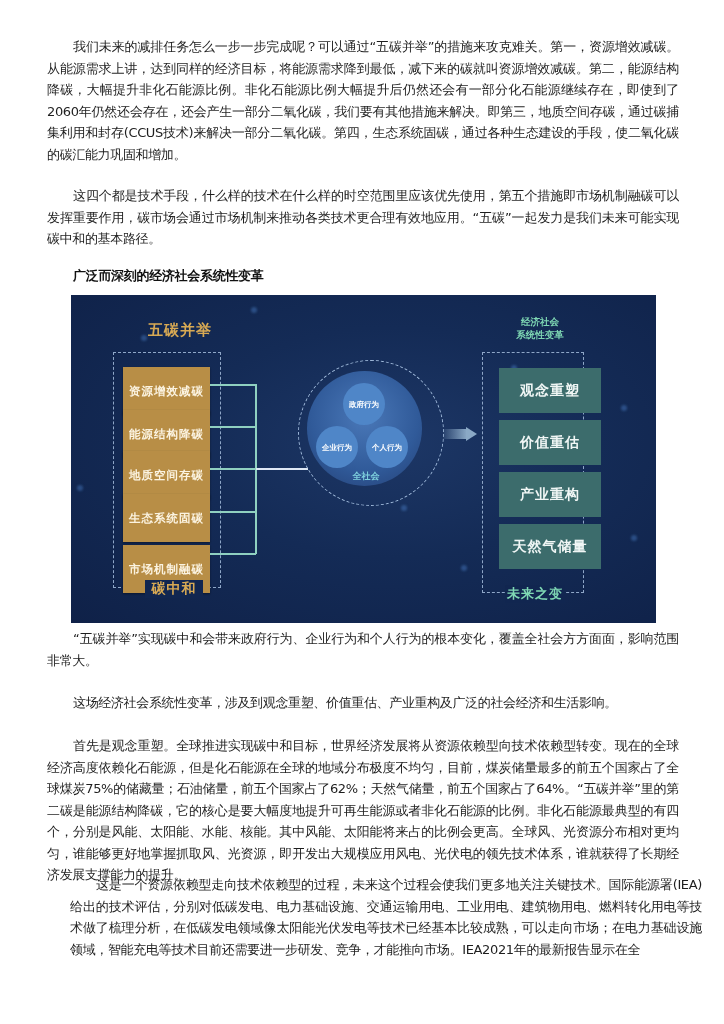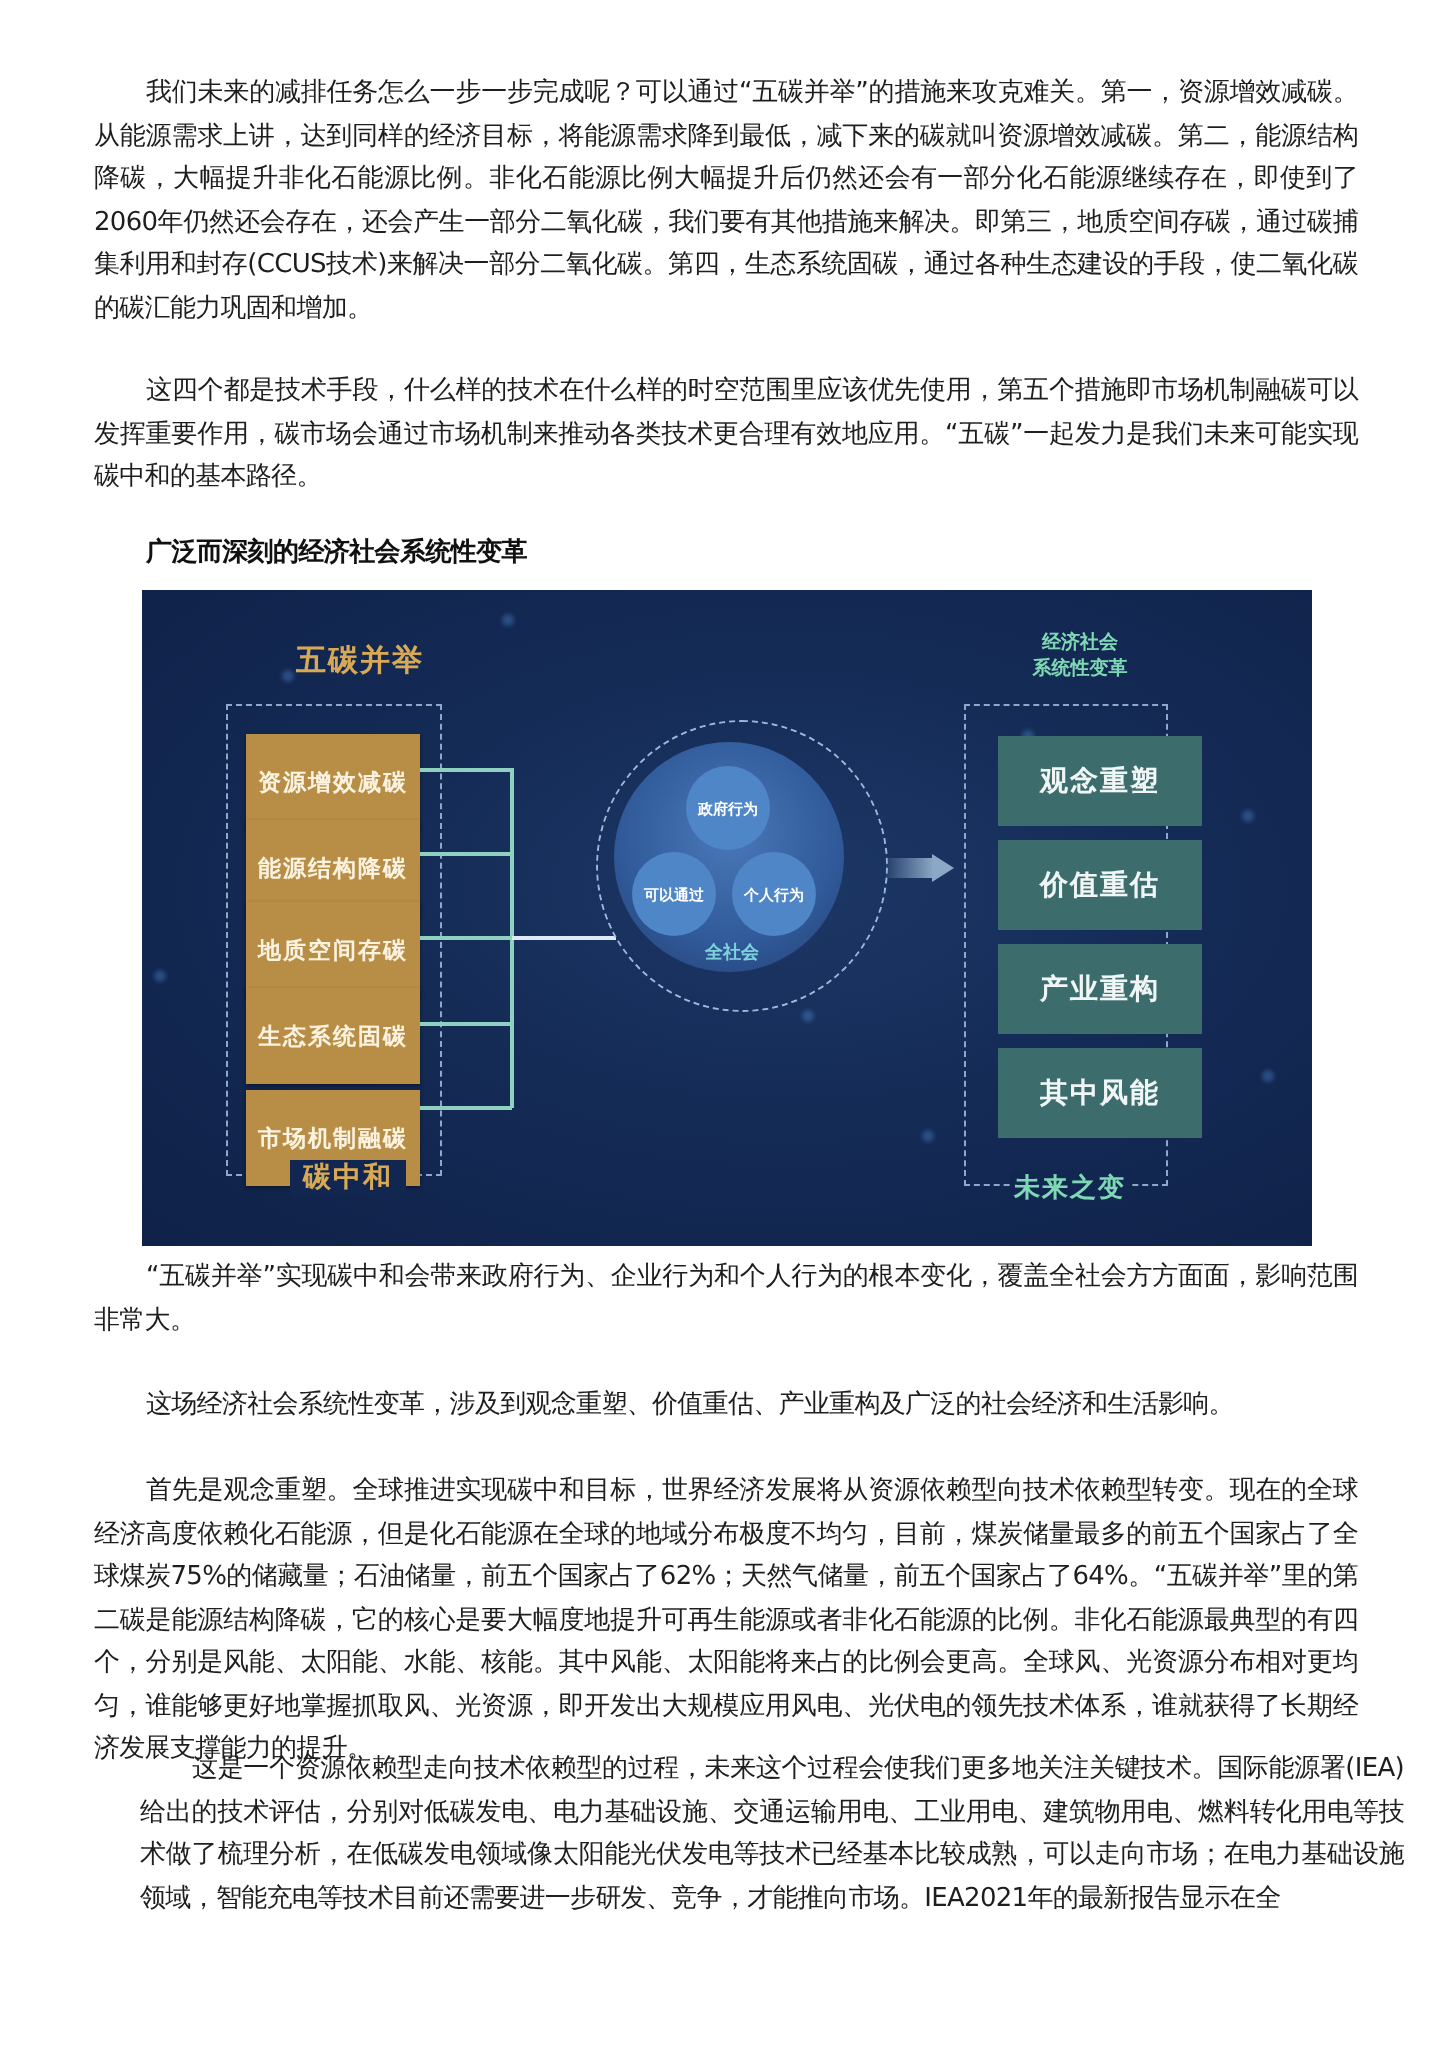--- a/index.html
+++ b/index.html
@@ -133,37 +133,37 @@
   <div class="hline" style="left:139px;top:131px;width:46px;"></div>
   <div class="hline" style="left:139px;top:173px;width:46px;"></div>
   <div class="hline" style="left:139px;top:216px;width:46px;"></div>
   <div class="hline" style="left:139px;top:258px;width:46px;"></div>
   <div class="vline" style="left:184px;top:89px;height:170px;"></div>
   <div class="arrow-line" style="left:185px;top:173px;width:52px;"></div>
 
   <div class="outer-ring"></div>
   <div class="inner-disc"></div>
   <div class="small-disc" style="left:272px;top:88px;">政府行为</div>
-  <div class="small-disc" style="left:245px;top:131px;">可以通过</div>
+  <div class="small-disc" style="left:245px;top:131px;">企业行为</div>
   <div class="small-disc" style="left:295px;top:131px;">个人行为</div>
   <div class="society-label">全社会</div>
 
   <div class="big-arrow"></div>
   <div class="big-arrow-head"></div>
 
   <div class="fig-title-right">
     <div>经济社会</div>
     <div>系统性变革</div>
   </div>
   <div class="dash-right"></div>
 
   <div class="teal-box" style="top:125px;">价值重估</div>
   <div class="teal-box" style="top:73px;">观念重塑</div>
   <div class="teal-box" style="top:177px;">产业重构</div>
-  <div class="teal-box" style="top:229px;">其中风能</div>
+  <div class="teal-box" style="top:229px;">天然气储量</div>
 
   <div class="fig-bottom-right">未来之变</div>
 </div>
 
 <div class="para" style="top:628px;">“五碳并举”实现碳中和会带来政府行为、企业行为和个人行为的根本变化，覆盖全社会方方面面，影响范围非常大。</div>
 
 <div class="para" style="top:692px;">这场经济社会系统性变革，涉及到观念重塑、价值重估、产业重构及广泛的社会经济和生活影响。</div>
 
 <div class="para" style="top:735px;">首先是观念重塑。全球推进实现碳中和目标，世界经济发展将从资源依赖型向技术依赖型转变。现在的全球经济高度依赖化石能源，但是化石能源在全球的地域分布极度不均匀，目前，煤炭储量最多的前五个国家占了全球煤炭75%的储藏量；石油储量，前五个国家占了62%；天然气储量，前五个国家占了64%。“五碳并举”里的第二碳是能源结构降碳，它的核心是要大幅度地提升可再生能源或者非化石能源的比例。非化石能源最典型的有四个，分别是风能、太阳能、水能、核能。其中风能、太阳能将来占的比例会更高。全球风、光资源分布相对更均匀，谁能够更好地掌握抓取风、光资源，即开发出大规模应用风电、光伏电的领先技术体系，谁就获得了长期经济发展支撑能力的提升。</div>
 

